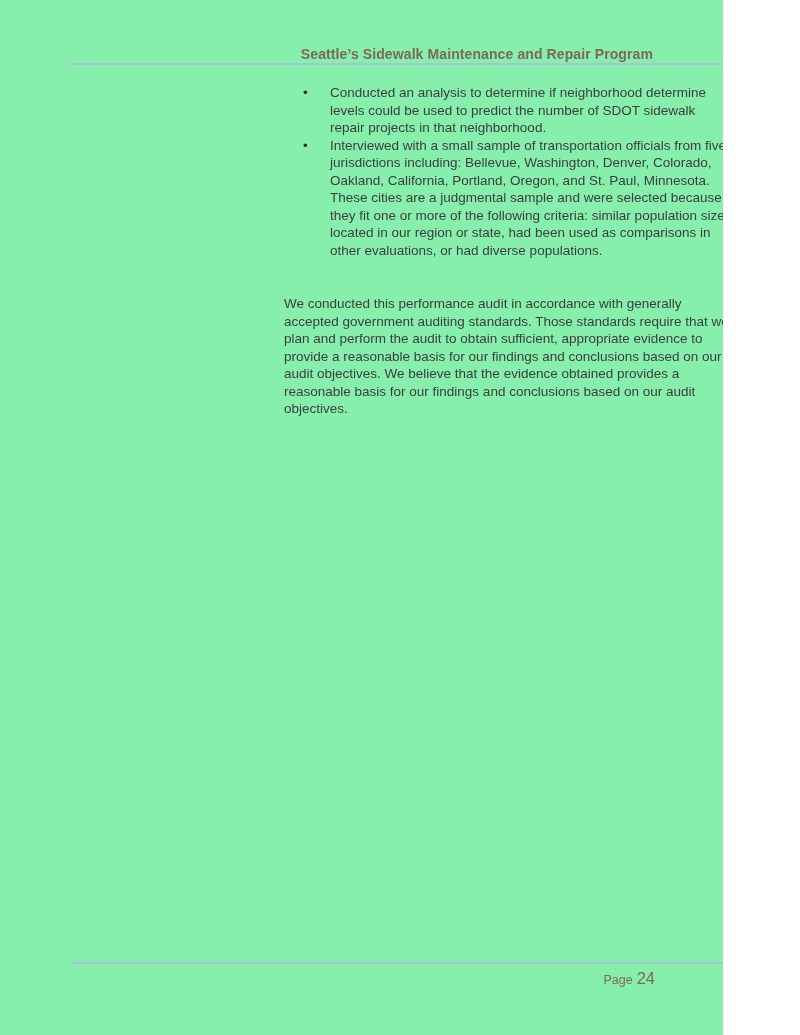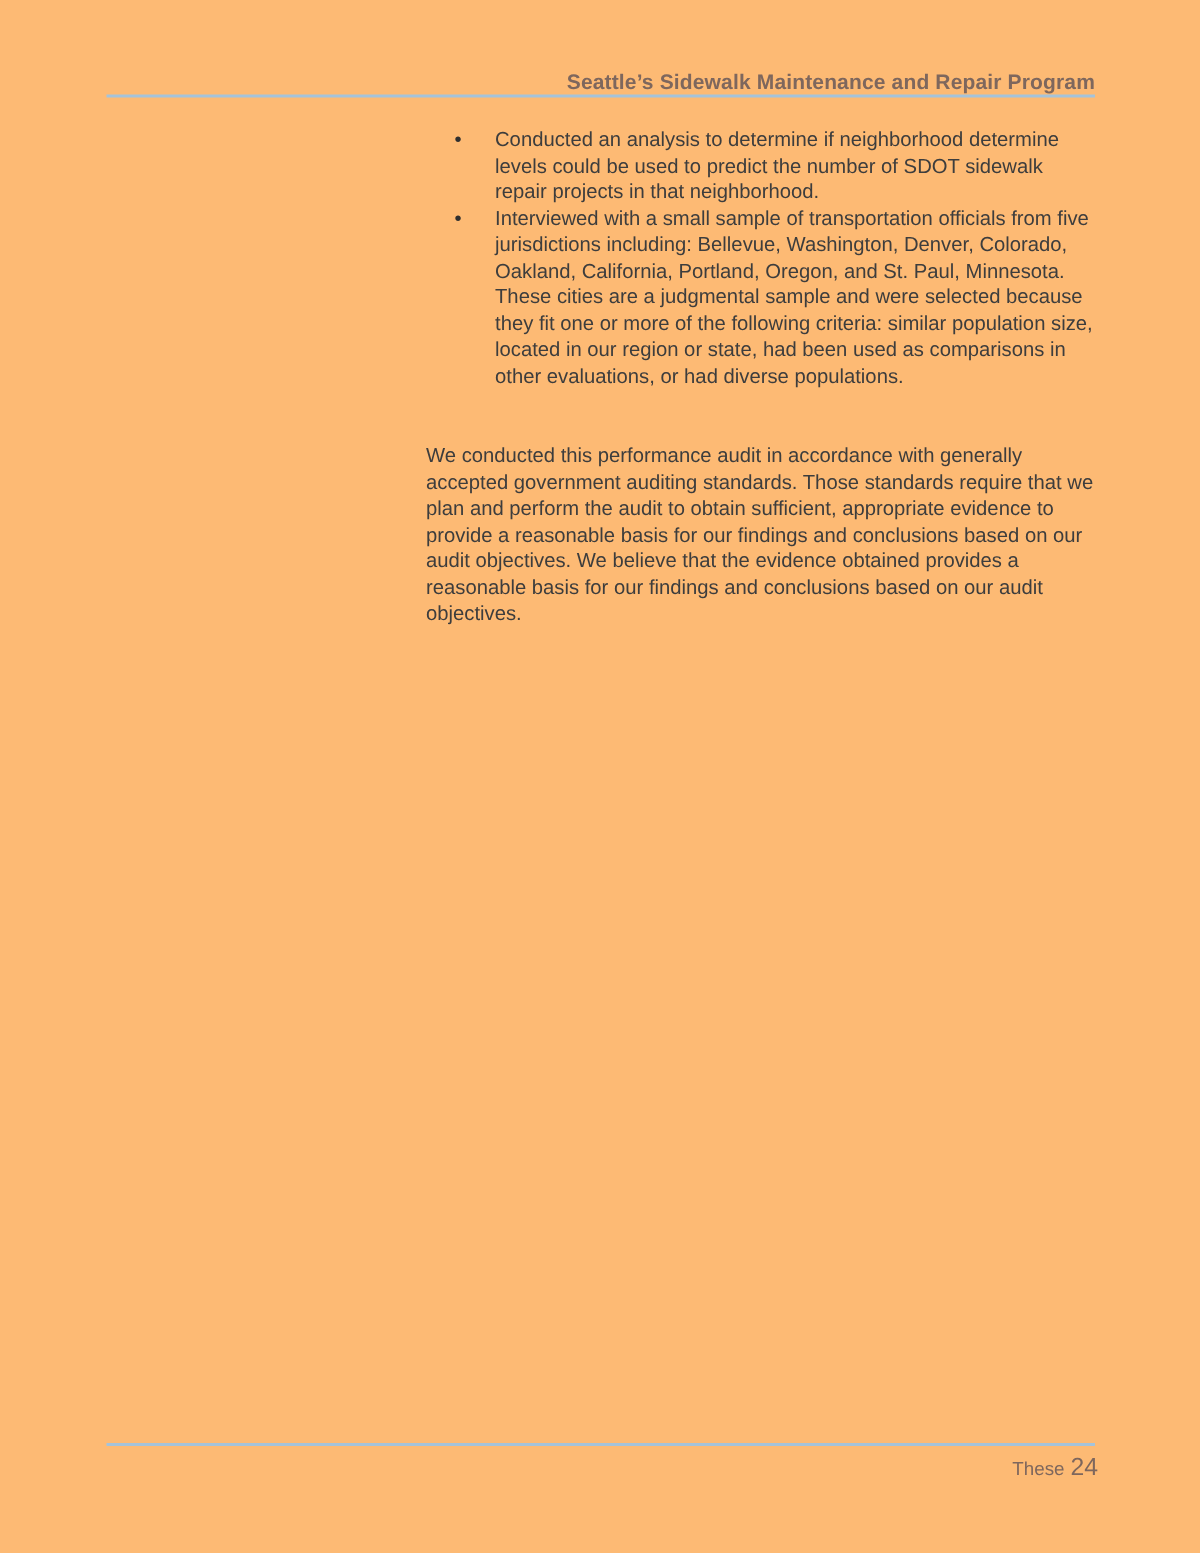--- a/index.html
+++ b/index.html
@@ -1,21 +1,21 @@
 <!DOCTYPE html>
 <html><head>
 <meta charset="utf-8">
 <style>
   * { margin: 0; padding: 0; box-sizing: border-box; }
   html, body { background: #ffffff; }
   .page {
     position: relative;
-    width: 800px;
+    width: 723px;
     height: 1035px;
-    background: #fdba74;
+    background: #86efac;
     font-family: "Liberation Sans", sans-serif;
     overflow: hidden;
   }
   .header-title {
     position: absolute;
     top: 46px;
     right: 70px;
     font-size: 14px;
     font-weight: 700;
     letter-spacing: 0.1px;
@@ -107,16 +107,16 @@
       <span class="bullet-marker">•</span>
       <span class="bullet-text">Interviewed with a small sample of transportation officials from five jurisdictions including: Bellevue, Washington, Denver, Colorado, Oakland, California, Portland, Oregon, and St. Paul, Minnesota. These cities are a judgmental sample and were selected because they fit one or more of the following criteria: similar population size, located in our region or state, had been used as comparisons in other evaluations, or had diverse populations.</span>
     </li>
   </ul>
 
   <p class="body-paragraph">We conducted this performance audit in accordance with generally accepted government auditing standards. Those standards require that we plan and perform the audit to obtain sufficient, appropriate evidence to provide a reasonable basis for our findings and conclusions based on our audit objectives. We believe that the evidence obtained provides a reasonable basis for our findings and conclusions based on our audit objectives.</p>
 
   <div class="footer-rule"></div>
 
   <div class="page-number">
-    <span class="page-word">These</span><span class="page-num">24</span>
+    <span class="page-word">Page</span><span class="page-num">24</span>
   </div>
 
 </div>
 
 </body></html>

